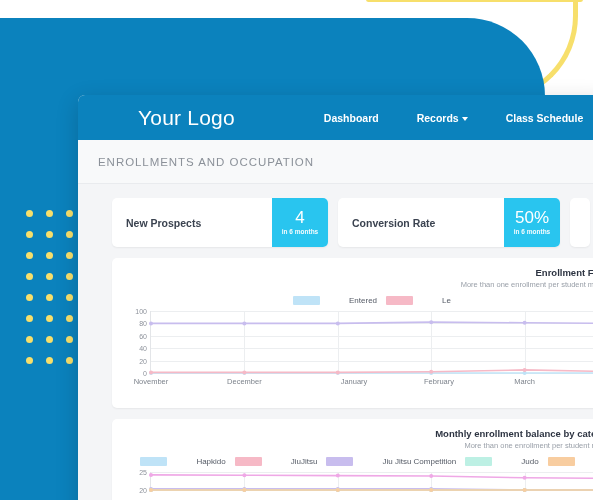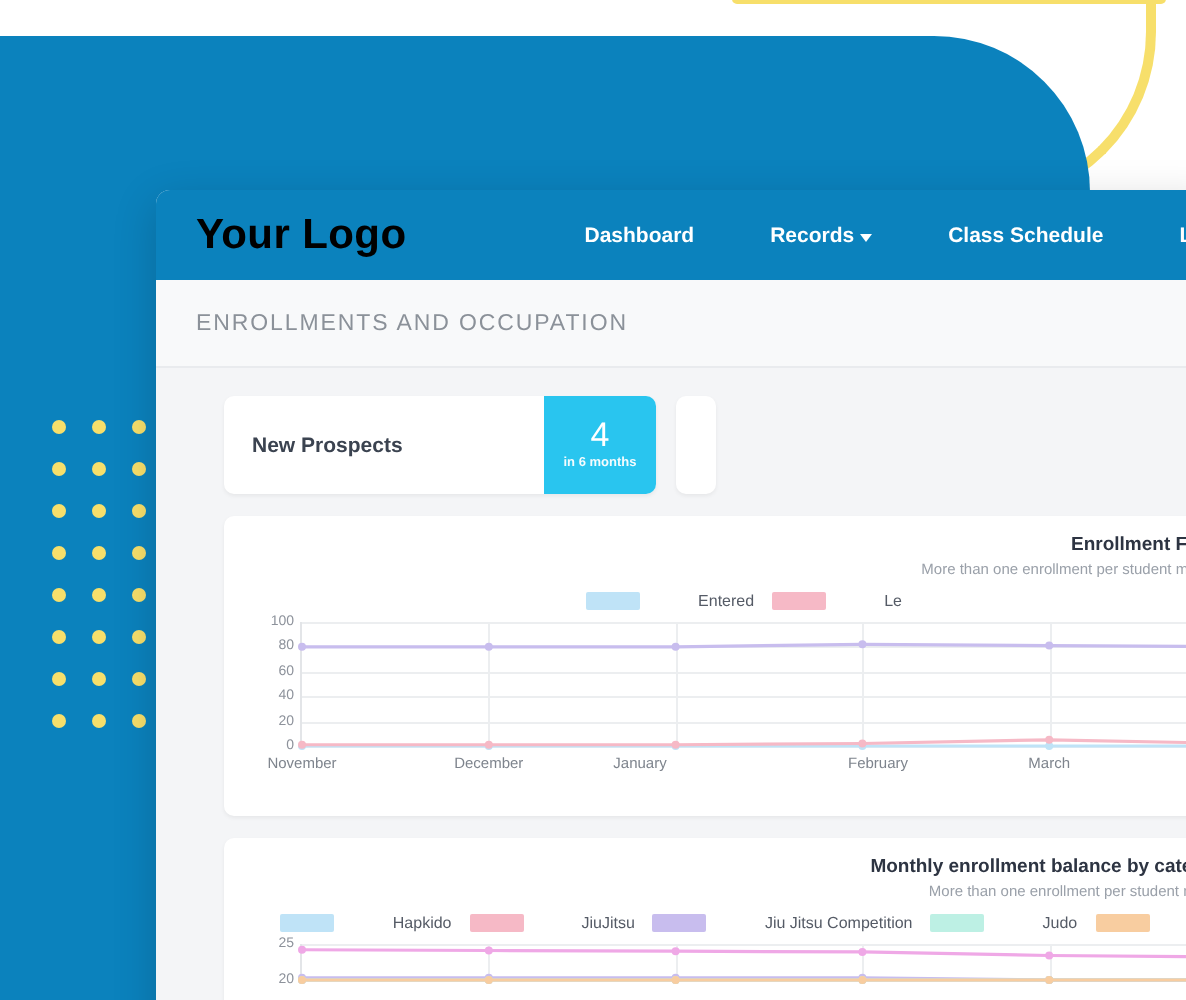--- a/index.html
+++ b/index.html
@@ -53,22 +53,22 @@
   }
 
   
   .navbar{
     height:45px;background:#0b82bd;
     display:flex;align-items:center;
     padding:0 0 0 20px;
     position:relative;
   }
   .brand{
-    color:#000000;font-size:21px;font-weight:700;
-    letter-spacing:.2px;white-space:nowrap;
+    color:#ffffff;font-size:21px;font-weight:400;
+    letter-spacing:.2px;white-space:nowrap;margin-left:40px;
   }
   .nav-links{
     display:flex;align-items:center;gap:24px;
     margin-left:75px;
   }
   .nav-link{
     color:#ffffff;font-size:10.5px;font-weight:bold;white-space:nowrap;
     display:flex;align-items:center;gap:3px;cursor:pointer;padding-left:14px;
   }
   .caret{
@@ -224,20 +224,27 @@
     <h1>ENROLLMENTS AND OCCUPATION</h1>
   </div>
 
   <div class="content">
 
     <div class="kpi-row">
       <div class="kpi-card w1">
         <div class="kpi-label">New Prospects</div>
         <div class="kpi-badge">
           <div class="kpi-value">4</div>
+          <div class="kpi-sub">in 6 months</div>
+        </div>
+      </div>
+      <div class="kpi-card w2">
+        <div class="kpi-label">Conversion Rate</div>
+        <div class="kpi-badge">
+          <div class="kpi-value">50%</div>
           <div class="kpi-sub">in 6 months</div>
         </div>
       </div>
       <div class="kpi-card w3"></div>
     </div>
 
     <div class="chart-card c1">
       <p class="chart-title">Enrollment Flo</p>
       <p class="chart-sub">More than one enrollment per student may</p>
       <div class="legend" id="legend-1">
@@ -261,21 +268,21 @@
             <div class="gridline" style="top: 24.8px;"></div>
             <div class="ytick" style="top: 24.8px;">60</div>
             <div class="gridline" style="top: 12.4px;"></div>
             <div class="ytick" style="top: 12.4px;">80</div>
             <div class="gridline" style="top: 0px;"></div>
             <div class="ytick" style="top: 0px;">100</div>
             <div class="xtick" style="left: 0px;">November</div>
             <div class="vgrid" style="left: 93.4px;"></div>
             <div class="xtick" style="left: 93.4px; text-align: right;">December</div>
             <div class="vgrid" style="left: 186.8px;"></div>
-            <div class="xtick" style="left: 169px;">January</div>
+            <div class="xtick" style="left: 203px;">January</div>
             <div class="vgrid" style="left: 280.2px;"></div>
             <div class="xtick" style="left: 288px;">February</div>
             <div class="vgrid" style="left: 373.6px;"></div>
             <div class="xtick" style="left: 373.6px;">March</div>
             <svg class="series-svg" width="467" height="62">
               <polyline points="0,62 93.4,62 186.8,62 280.2,62 373.6,62 467,62" fill="none" stroke="#bfe3f7" stroke-width="1.6"></polyline>
               <circle cx="0" cy="62" r="2" fill="#bfe3f7"></circle>
               <circle cx="93.4" cy="62" r="2" fill="#bfe3f7"></circle>
               <circle cx="186.8" cy="62" r="2" fill="#bfe3f7"></circle>
               <circle cx="280.2" cy="62" r="2" fill="#bfe3f7"></circle>

